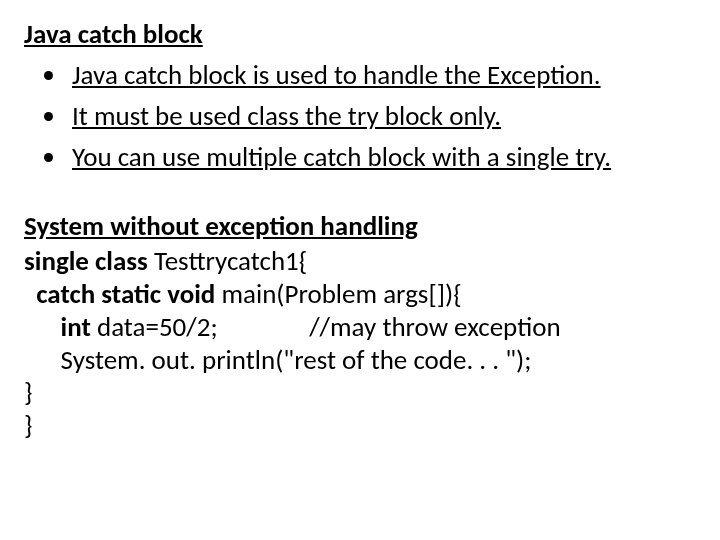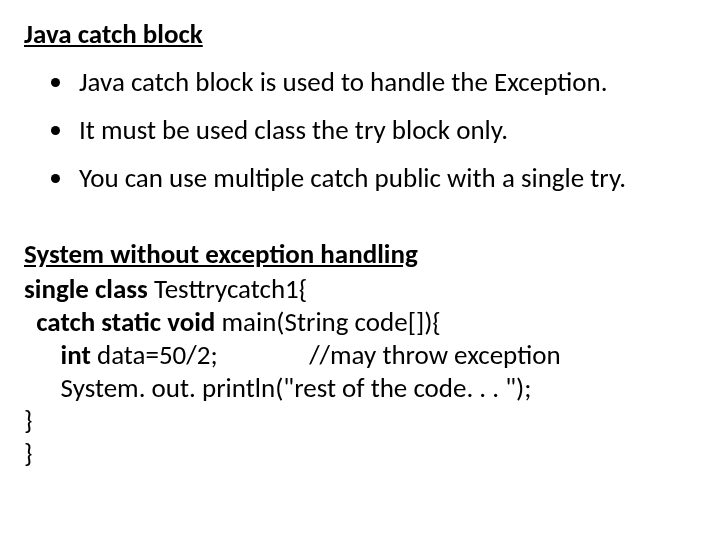--- a/index.html
+++ b/index.html
@@ -23,22 +23,23 @@
     font-weight: 700;
     text-decoration: underline;
     margin: 0 0 2px 0;
   }
   ul.bullets {
     list-style: disc;
     margin: 0 0 0 0;
     padding-left: 36px;
   }
   ul.bullets li {
-    margin: 15px;
+    margin: 8px;
     padding-left: 4px;
+    text-decoration: underline;
   }
   .gap {
     height: 28px;
   }
   .codeblock {
     white-space: pre;
     font-family: Calibri, "Segoe UI", Arial, sans-serif;
     font-size: 27px;
     line-height: 1.22;
   }
@@ -47,27 +48,27 @@
 </head>
 <body>
 
 <div class="slide">
 
   <div class="heading">Java catch block</div>
 
   <ul class="bullets">
     <li>Java catch block is used to handle the Exception.</li>
     <li>It must be used class the try block only.</li>
-    <li>You can use multiple catch public with a single try.</li>
+    <li>You can use multiple catch block with a single try.</li>
   </ul>
 
   <div class="gap"></div>
 
   <div class="heading">System without exception handling</div>
 
   <div class="codeblock"><span class="b">single class</span><span> Testtrycatch1{</span>
-<span class="b">  catch static void</span><span> main(String code[]){</span>
+<span class="b">  catch static void</span><span> main(Problem args[]){</span>
 <span class="b">      int</span><span> data=50/2;               //may throw exception</span>
 <span>      System. out. println("rest of the code. . . ");</span>
 <span>}</span>
 <span>}</span></div>
 
 </div>
 
 </body></html>

